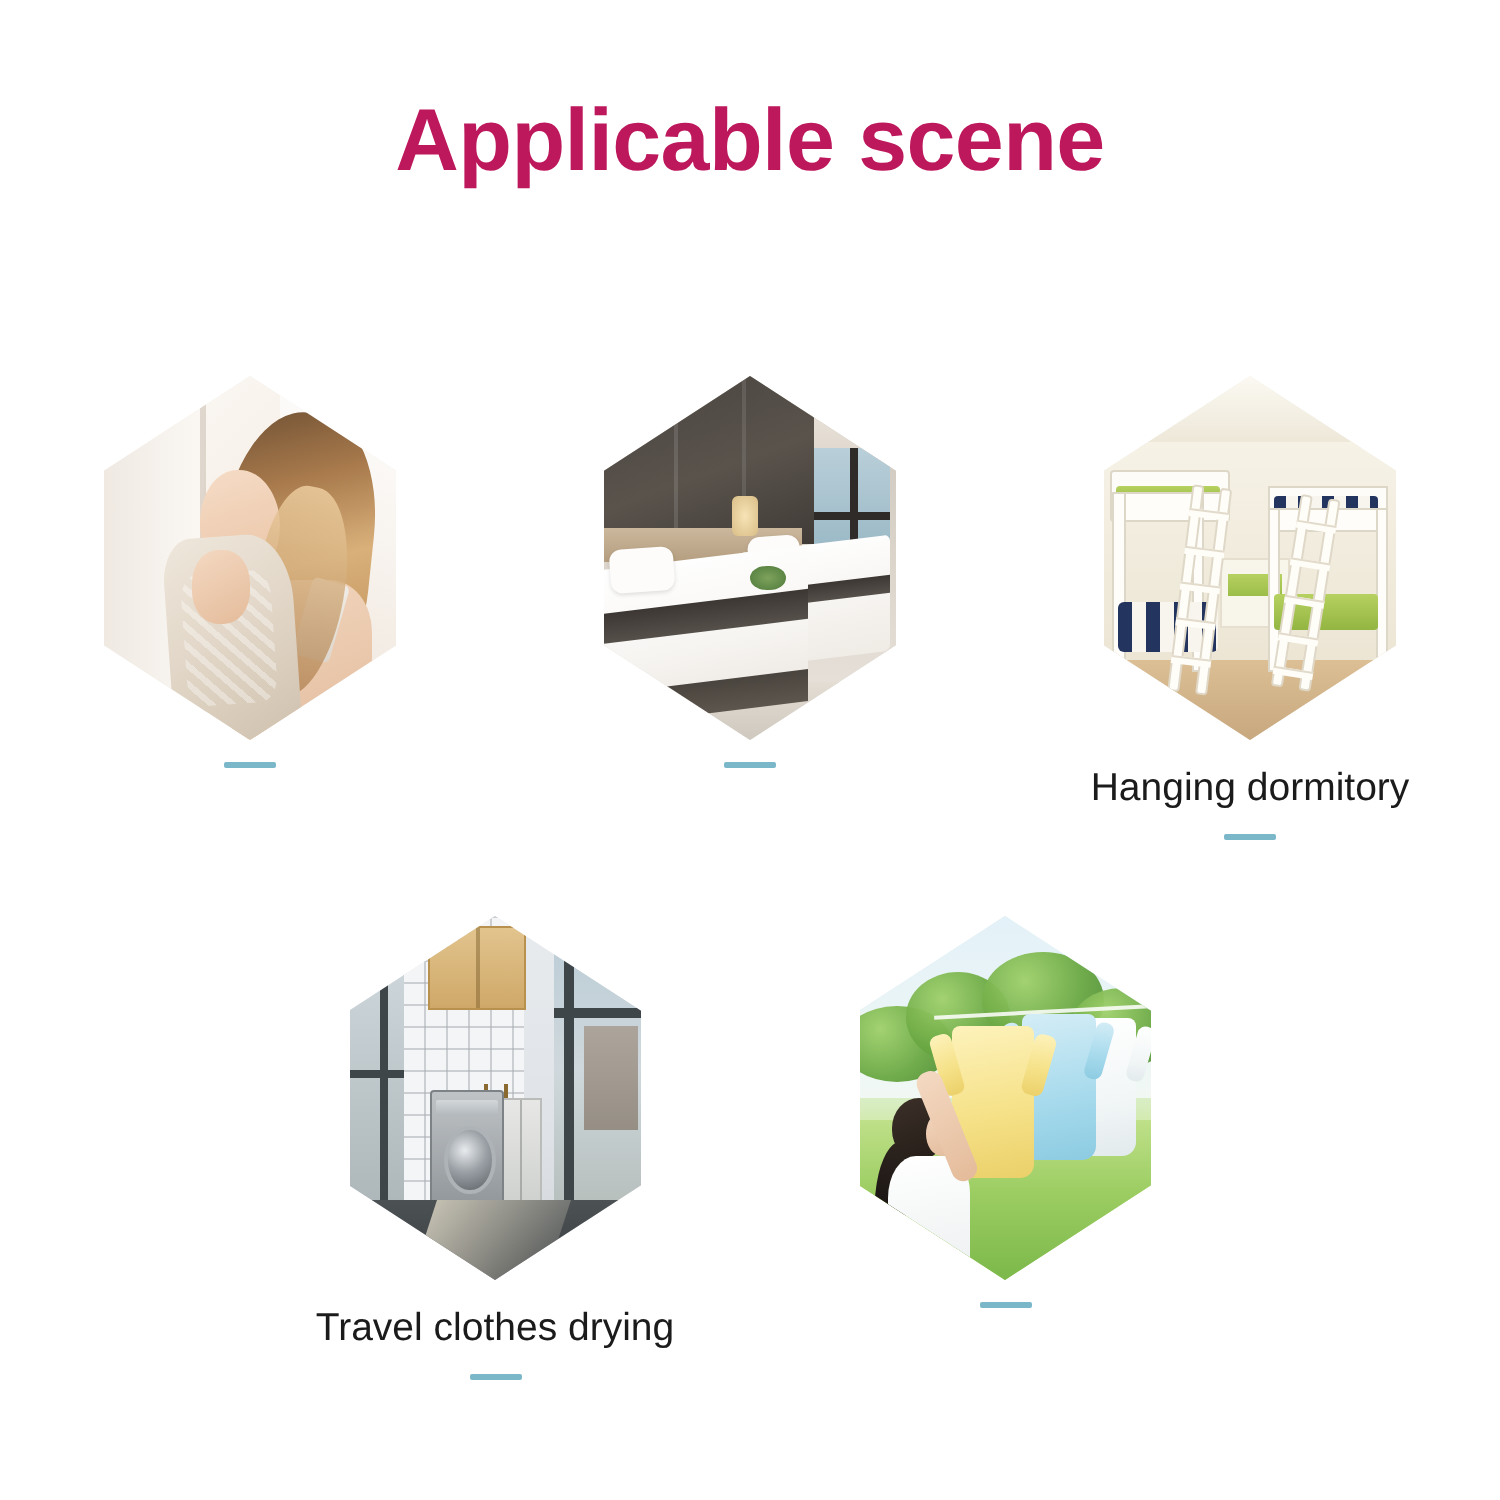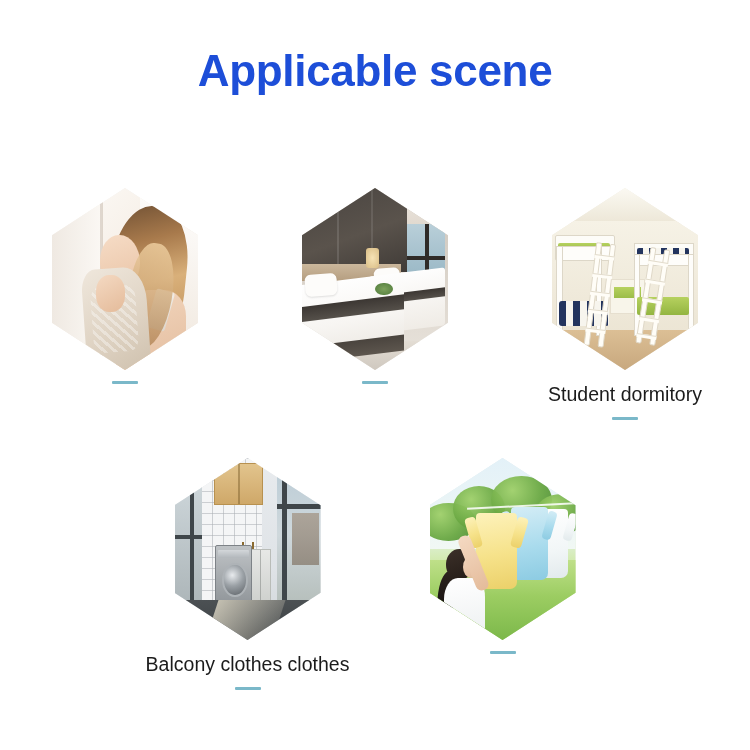--- a/index.html
+++ b/index.html
@@ -24,21 +24,21 @@
 
   
   .page-title {
     position: absolute;
     top: 47px;
     left: 0;
     width: 750px;
     text-align: center;
     font-size: 44px;
     font-weight: bold;
-    color: #1d4ed8;
+    color: #be185d;
     letter-spacing: -0.3px;
     line-height: 1.1;
   }
 
   
   .row {
     position: absolute;
     left: 0;
     width: 750px;
     display: flex;
@@ -547,21 +547,21 @@
             <div class="rail a"></div>
             <div class="rail b"></div>
             <div class="rung" style="top:14%"></div>
             <div class="rung" style="top:34%"></div>
             <div class="rung" style="top:54%"></div>
             <div class="rung" style="top:74%"></div>
             <div class="rung" style="top:92%"></div>
           </div>
         </div>
       </div>
-      <div class="caption">Student dormitory</div>
+      <div class="caption">Hanging dormitory</div>
       <div class="accent" style="background:#7ab8c9"></div>
     </div>
 
   </div>
 
   <div class="row row-2">
 
     <div class="cell">
       <div class="hex">
         <div class="scene s-balcony">
@@ -579,21 +579,21 @@
           <div class="handle a"></div>
           <div class="handle b"></div>
           <div class="cabinet-low"></div>
           <div class="washer">
             <div class="panel"></div>
             <div class="door"></div>
           </div>
           <div class="floor"></div>
         </div>
       </div>
-      <div class="caption">Balcony clothes clothes</div>
+      <div class="caption">Travel clothes drying</div>
       <div class="accent" style="background:#7ab8c9"></div>
     </div>
 
     <div class="cell">
       <div class="hex">
         <div class="scene s-outdoor">
           <div class="sky"></div>
           <div class="trees">
             <div class="tree t1"></div>
             <div class="tree t2"></div>

